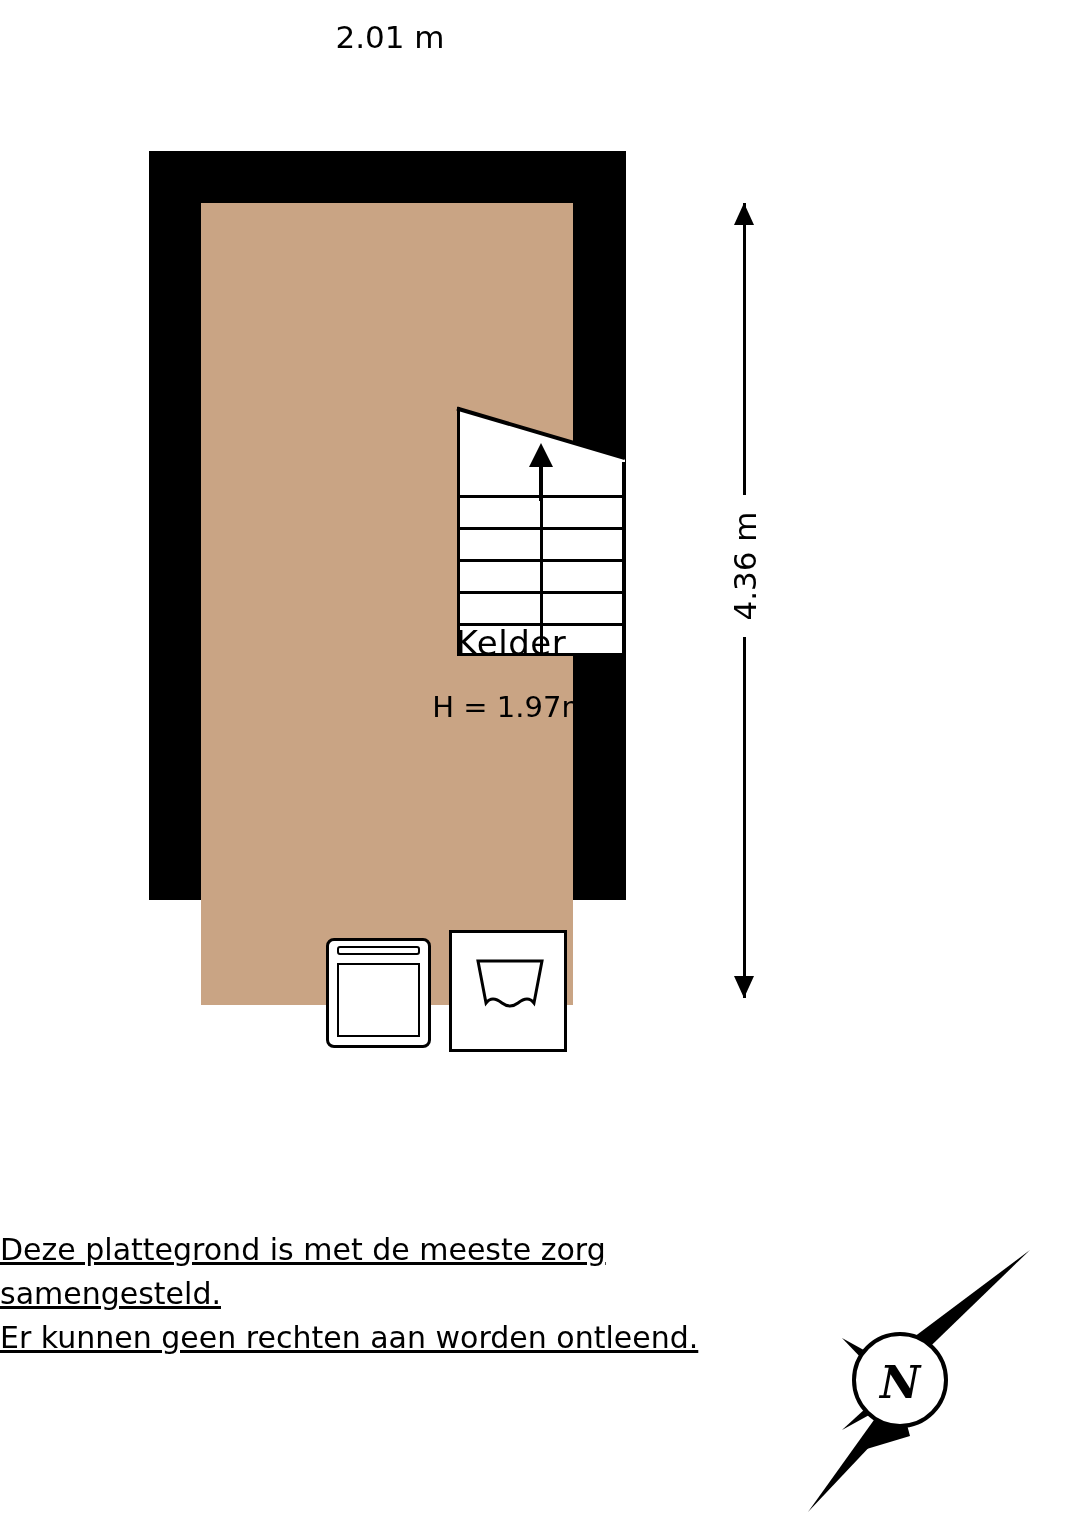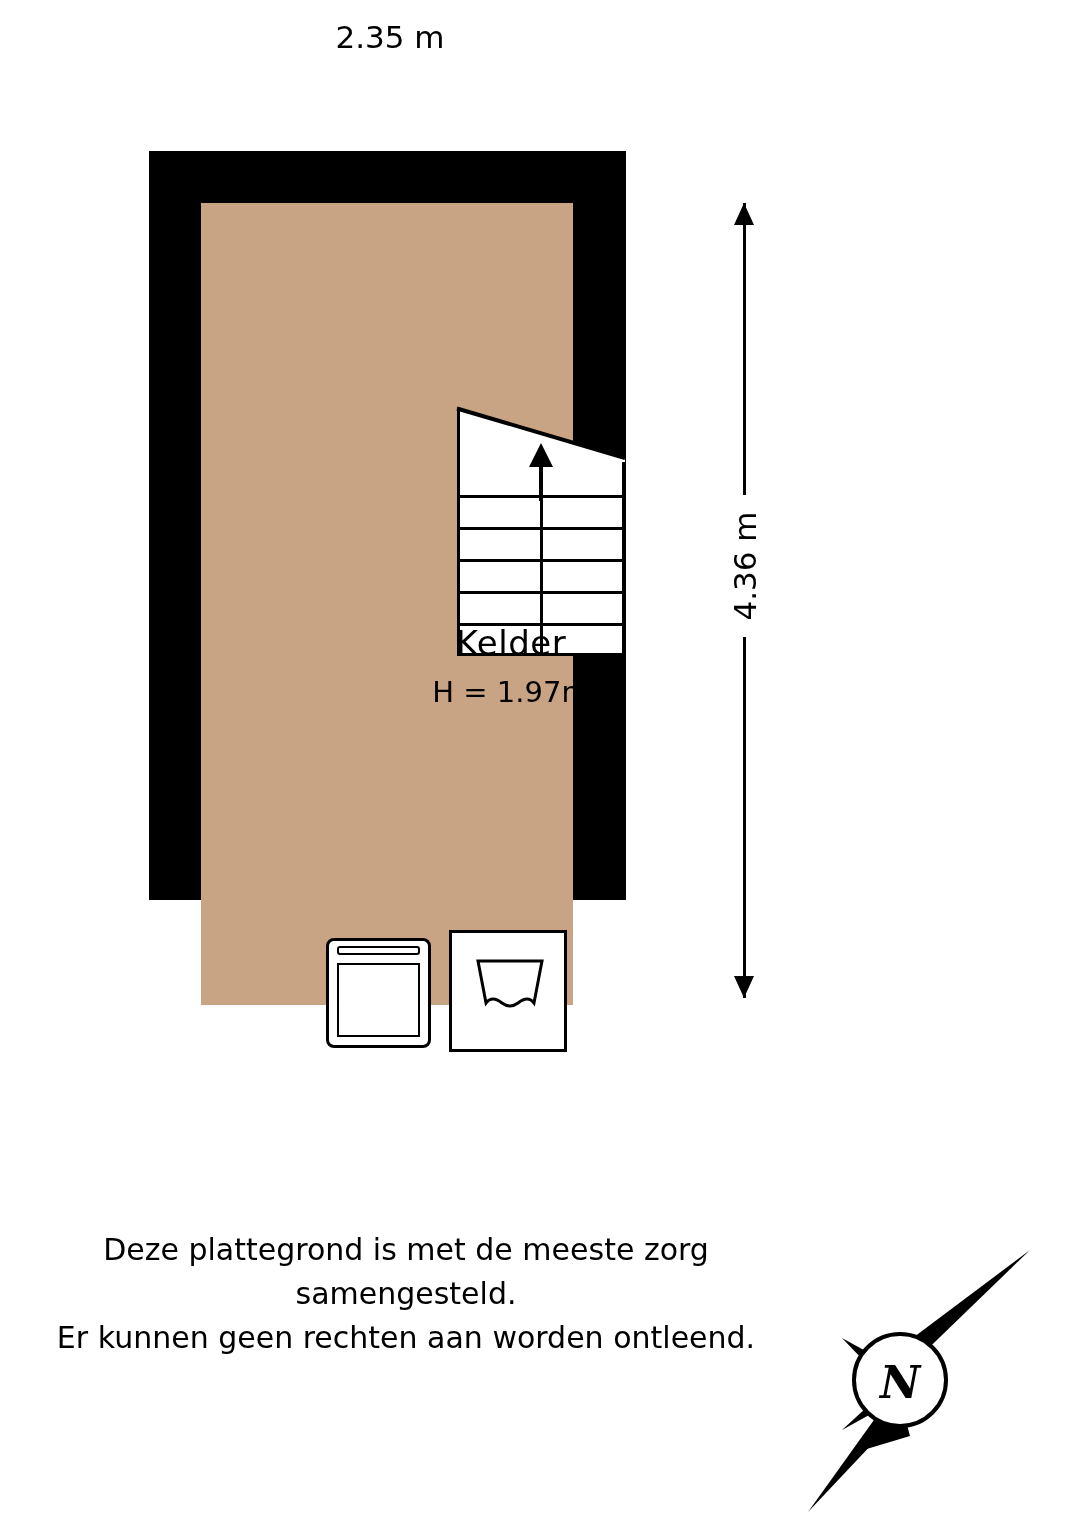--- a/index.html
+++ b/index.html
@@ -199,21 +199,21 @@
     text-align: center;
   }
   #room-label .name {
     font-size: 34px;
     color: #000;
     letter-spacing: 0.5px;
   }
   #room-label .height {
     font-size: 29px;
     color: #000;
-    margin-top: 12px;
+    margin-top: 27px;
   }
 
   
   #washer {
     position: absolute;
     left: 125px;
     top: 735px;
     width: 105px;
     height: 110px;
     background: #ffffff;
@@ -258,43 +258,44 @@
     width: 80px;
     height: 52px;
   }
 
   
   #disclaimer {
     position: absolute;
     left: 0;
     top: 1228px;
     width: 812px;
-    text-align: center;
+    text-align: left;
     font-size: 30px;
     line-height: 44px;
     color: #000;
+    text-decoration: underline;
   }
 
   
   #compass {
     position: absolute;
     left: 790px;
     top: 1240px;
     width: 250px;
     height: 280px;
   }
 </style>
 </head>
 <body>
 
 <div id="dim-top">
   <div class="line"></div>
   <div class="arrow-l"></div>
   <div class="arrow-r"></div>
-  <div class="label"><span>2.35 m</span></div>
+  <div class="label"><span>2.01 m</span></div>
 </div>
 
 <div id="dim-right">
   <div class="line"></div>
   <div class="arrow-t"></div>
   <div class="arrow-b"></div>
   <div class="label"><span>4.36 m</span></div>
 </div>
 
 <div id="plan">

